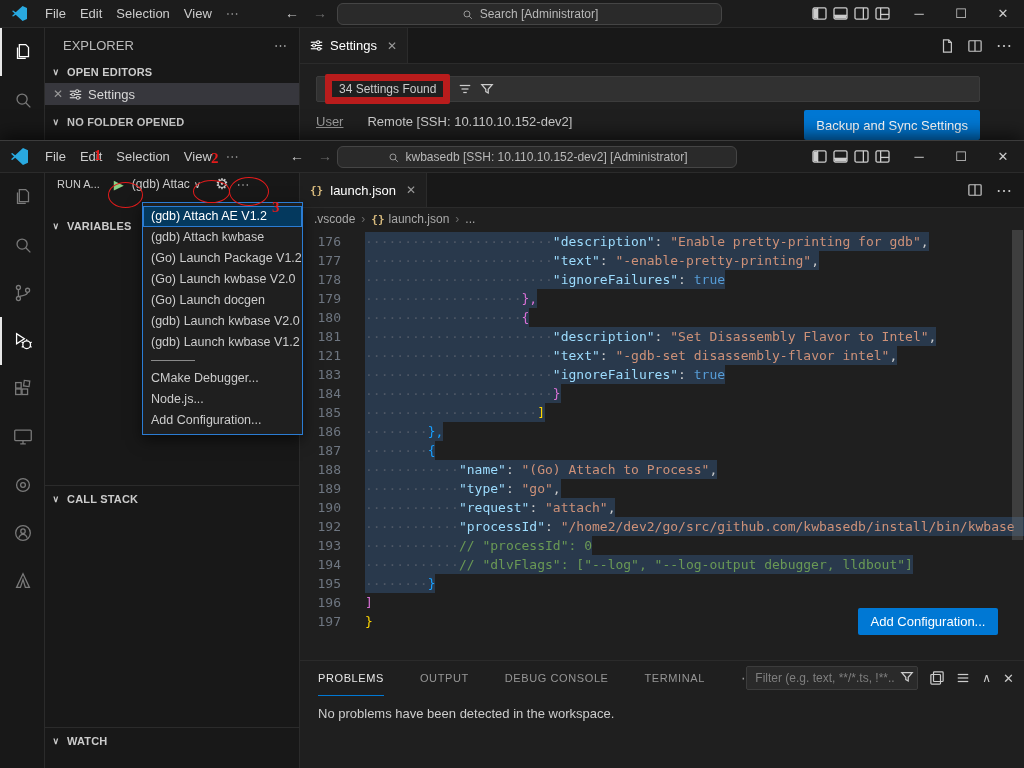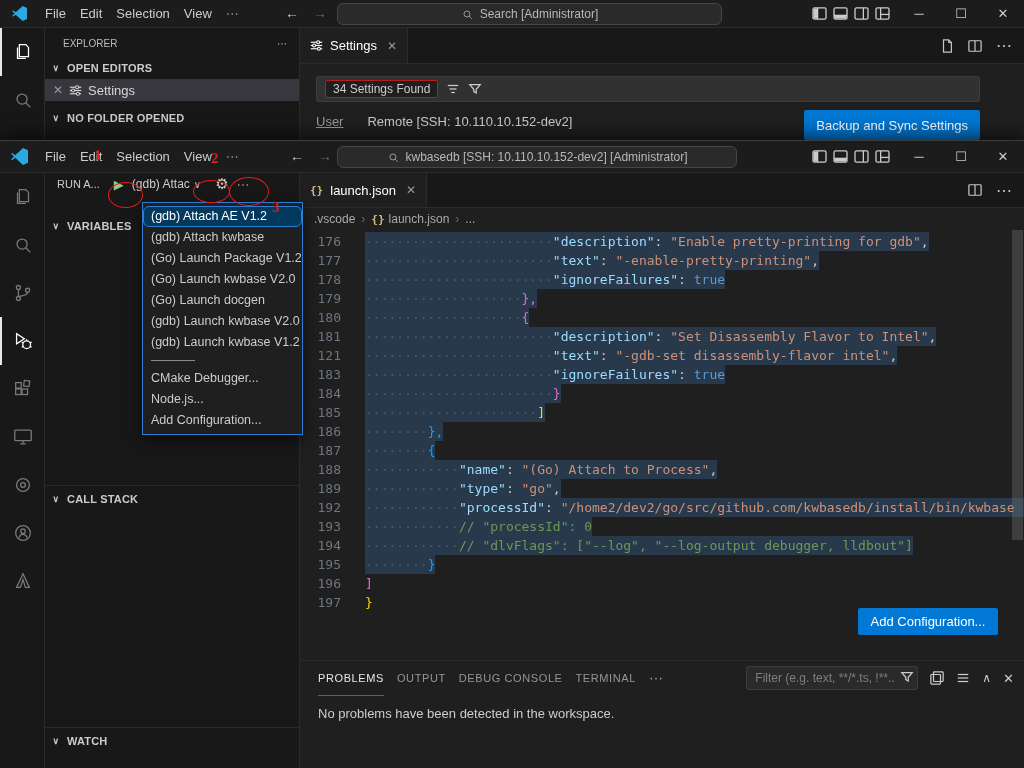--- a/index.html
+++ b/index.html
@@ -28,33 +28,33 @@
   
   .activitybar { width:45px; background:#181818; border-right:1px solid #2b2b2b; flex:none; display:flex; flex-direction:column; align-items:stretch; }
   .ab-slot { height:48px; display:flex; align-items:center; justify-content:center; color:#7a7a7a; border-left:2px solid transparent; }
   .ab-slot.active { color:#ffffff; border-left-color:#e7e7e7; }
 
   
   .bg-window { position:absolute; top:0; left:0; width:1024px; height:140px; overflow:hidden; background:#181818; }
   .bg-window .titlebar { height:28px; }
   .bg-body { position:absolute; top:28px; left:0; right:0; bottom:0; display:flex; }
   .bg-sidebar { width:255px; flex:none; background:#181818; border-right:1px solid #2b2b2b; padding-top:8px; font-size:13px; }
-  .bg-sidebar-title { display:flex; align-items:center; justify-content:space-between; padding:2px 12px 8px 18px; font-size:10px; color:#bbbbbb;text-align:right; }
+  .bg-sidebar-title { display:flex; align-items:center; justify-content:space-between; padding:2px 12px 8px 18px; font-size:13px; color:#bbbbbb;text-align:right; }
   .sec-header { display:flex; align-items:center; gap:4px; height:22px; padding-left:4px; font-size:11px; font-weight:bold; color:#cccccc; letter-spacing:.2px; }
   .chev { font-size:9px; color:#cccccc; width:14px; text-align:center; }
   .open-editor-item { display:flex; align-items:center; gap:6px; height:22px; padding-left:8px; background:#37373d; color:#d7d7d7; font-size:13px; }
   .bg-editor { flex:1; position:relative; background:#1f1f1f; }
   .bg-tabs { height:36px; background:#181818; border-bottom:1px solid #2b2b2b; display:flex; align-items:stretch; }
   .tab { display:flex; align-items:center; gap:7px; padding:0 10px; background:#1f1f1f; border-right:1px solid #2b2b2b; font-size:13px; color:#ffffff; }
   .tab .tab-close { color:#9a9a9a; font-size:12px; margin-left:3px; }
   .tab-actions { margin-left:auto; display:flex; align-items:center; gap:14px; padding-right:12px; color:#c5c5c5; }
   .settings-search { position:absolute; left:16px; right:44px; top:48px; height:26px; background:#313131; border:1px solid #3c3c3c; border-radius:2px;
     display:flex; align-items:center; font-size:13px; color:#e6e6e6; padding:0 6px 0 8px; }
   .settings-search .grow { flex:1; }
-  .found-badge { font-size:12px; color:#cccccc; background:#1f1f1f; border:1px solid #b91c1c; border-radius:2px; padding:1px 7px; margin-right:8px; white-space:nowrap; }
+  .found-badge { font-size:12px; color:#cccccc; background:#1f1f1f; border:7px solid #b91c1c; border-radius:2px; padding:1px 7px; margin-right:8px; white-space:nowrap; }
   .ss-icons { display:flex; gap:8px; color:#cccccc; }
   .scope-row { position:absolute; left:16px; top:86px; display:flex; gap:24px; font-size:13px; color:#cccccc; }
   .scope-user { color:#9d9d9d;text-decoration:underline; }
   .sync-btn { position:absolute; right:44px; top:82px; height:30px; padding:0 12px; background:#0078d4; color:#ffffff; font-size:13px; border:none; border-radius:2px; }
 
   
   .front-window { position:absolute; top:140px; left:0; width:1024px; height:628px; background:#1f1f1f;
     box-shadow:0 -4px 18px rgba(0,0,0,.65); border-top:1px solid #3c3c3c; }
   .front-window .titlebar { height:32px; background:#1c1c1c; }
   .fw-body { position:absolute; top:32px; left:0; right:0; bottom:0; display:flex; }
@@ -88,36 +88,36 @@
   .tk-k { color:#9cdcfe; } .tk-s { color:#ce9178; } .tk-p { color:#cccccc; }
   .tk-b { color:#569cd6; } .tk-c { color:#6a9955; }
   .tk-g { color:#ffd700; } .tk-m { color:#da70d6; } .tk-u { color:#179fff; }
   .ed-scrollbar { position:absolute; top:0; right:0; width:13px; bottom:0; }
   .ed-thumb { position:absolute; top:0; right:1px; width:11px; height:310px; background:rgba(121,121,121,.35); }
   .add-config-btn { position:absolute; left:558px; top:435px; width:140px; height:27px; background:#0078d4; color:#fff;
     border:none; border-radius:2px; font-size:13px; font-family:"Liberation Sans", sans-serif; }
 
   
   .panel { position:absolute; left:0; right:0; bottom:0; height:108px; background:#1f1f1f; border-top:1px solid #2b2b2b; }
-  .panel-tabs { display:flex; align-items:center; height:35px; padding-left:18px; gap:13px; }
+  .panel-tabs { display:flex; align-items:center; height:35px; padding-left:18px; gap:36px; }
   .panel-tab { font-size:11px; letter-spacing:.6px; color:#969696; height:35px; display:flex; align-items:center; border-bottom:1px solid transparent; }
   .panel-tab.active { color:#e7e7e7; border-bottom-color:#0078d4; }
   .panel-tab.more { font-size:14px; letter-spacing:0; }
   .panel-right { position:absolute; right:10px; top:5px; display:flex; align-items:center; gap:12px; color:#cccccc; }
   .panel-filter { position:relative; width:172px; height:24px; }
   .panel-filter input { width:100%; height:100%; background:#2a2a2a; border:1px solid #3c3c3c; border-radius:2px;
     color:#cccccc; font-size:12px; padding:0 22px 0 8px; font-family:"Liberation Sans", sans-serif; }
   .panel-filter input::placeholder { color:#7f7f7f; }
   .pf-funnel { position:absolute; right:4px; top:4px; color:#cccccc; }
   .panel-msg { font-size:13px; color:#cccccc; padding:10px 0 0 18px; }
 
   
   .dropdown { position:absolute; left:142px; top:202px; width:161px; background:#1f1f1f; border:1px solid #2b7cd3;
     box-shadow:0 5px 14px rgba(0,0,0,.55); padding:3px 0; z-index:30; }
-  .dd-item { height:21px; line-height:21px; padding-left:8px; font-size:12.5px; color:#cccccc; white-space:nowrap; overflow:hidden;border-radius:6px; }
+  .dd-item { height:21px; line-height:21px; padding-left:8px; font-size:12.5px; color:#cccccc; white-space:nowrap; overflow:hidden; }
   .dd-item.selected { background:#04395e; color:#ffffff; outline:1px solid #2b7cd3; outline-offset:-1px; }
   .dd-sep { height:1px; width:44px; background:#8a8a8a; margin:7px 0 7px 8px; }
 
   
   .anno { position:absolute; z-index:50; pointer-events:none; }
   .anno-ellipse { border:1.6px solid #e31b1b; border-radius:50%; }
   .anno-num { color:#e31b1b; font-size:15px; font-weight:bold; font-family:"Liberation Serif", serif; }
 </style>
 </head>
 <body>
@@ -458,20 +458,21 @@
               <div class="code-line"><span class="ln">180</span><span class="lc sel"><span class="ws">····················</span><span class="tk-m">{</span></span></div>
               <div class="code-line"><span class="ln">181</span><span class="lc sel"><span class="ws">························</span><span class="tk-k">"description"</span><span class="tk-p">: </span><span class="tk-s">"Set Disassembly Flavor to Intel"</span><span class="tk-p">,</span></span></div>
               <div class="code-line"><span class="ln">121</span><span class="lc sel"><span class="ws">························</span><span class="tk-k">"text"</span><span class="tk-p">: </span><span class="tk-s">"-gdb-set disassembly-flavor intel"</span><span class="tk-p">,</span></span></div>
               <div class="code-line"><span class="ln">183</span><span class="lc sel"><span class="ws">························</span><span class="tk-k">"ignoreFailures"</span><span class="tk-p">: </span><span class="tk-b">true</span></span></div>
               <div class="code-line"><span class="ln">184</span><span class="lc sel"><span class="ws">························</span><span class="tk-m">}</span></span></div>
               <div class="code-line"><span class="ln">185</span><span class="lc sel"><span class="ws">······················</span><span class="tk-g">]</span></span></div>
               <div class="code-line"><span class="ln">186</span><span class="lc sel"><span class="ws">········</span><span class="tk-u">},</span></span></div>
               <div class="code-line"><span class="ln">187</span><span class="lc sel"><span class="ws">········</span><span class="tk-u">{</span></span></div>
               <div class="code-line"><span class="ln">188</span><span class="lc sel"><span class="ws">············</span><span class="tk-k">"name"</span><span class="tk-p">: </span><span class="tk-s">"(Go) Attach to Process"</span><span class="tk-p">,</span></span></div>
               <div class="code-line"><span class="ln">189</span><span class="lc sel"><span class="ws">············</span><span class="tk-k">"type"</span><span class="tk-p">: </span><span class="tk-s">"go"</span><span class="tk-p">,</span></span></div>
+              <div class="code-line"><span class="ln">190</span><span class="lc sel"><span class="ws">············</span><span class="tk-k">"request"</span><span class="tk-p">: </span><span class="tk-s">"attach"</span><span class="tk-p">,</span></span></div>
               <div class="code-line"><span class="ln">192</span><span class="lc sel ext"><span class="ws">············</span><span class="tk-k">"processId"</span><span class="tk-p">: </span><span class="tk-s">"/home2/dev2/go/src/github.com/kwbasedb/install/bin/kwbase</span></span></div>
               <div class="code-line"><span class="ln">193</span><span class="lc sel"><span class="ws">············</span><span class="tk-c">// "processId": 0</span></span></div>
               <div class="code-line"><span class="ln">194</span><span class="lc sel"><span class="ws">············</span><span class="tk-c">// "dlvFlags": ["--log", "--log-output debugger, lldbout"]</span></span></div>
               <div class="code-line"><span class="ln">195</span><span class="lc sel"><span class="ws">········</span><span class="tk-u">}</span></span></div>
               <div class="code-line"><span class="ln">196</span><span class="lc"><span class="tk-m">]</span></span></div>
               <div class="code-line"><span class="ln">197</span><span class="lc"><span class="tk-g">}</span></span></div>
             </div>
           <div class="ed-scrollbar">
               <div class="ed-thumb"></div>
             </div>

